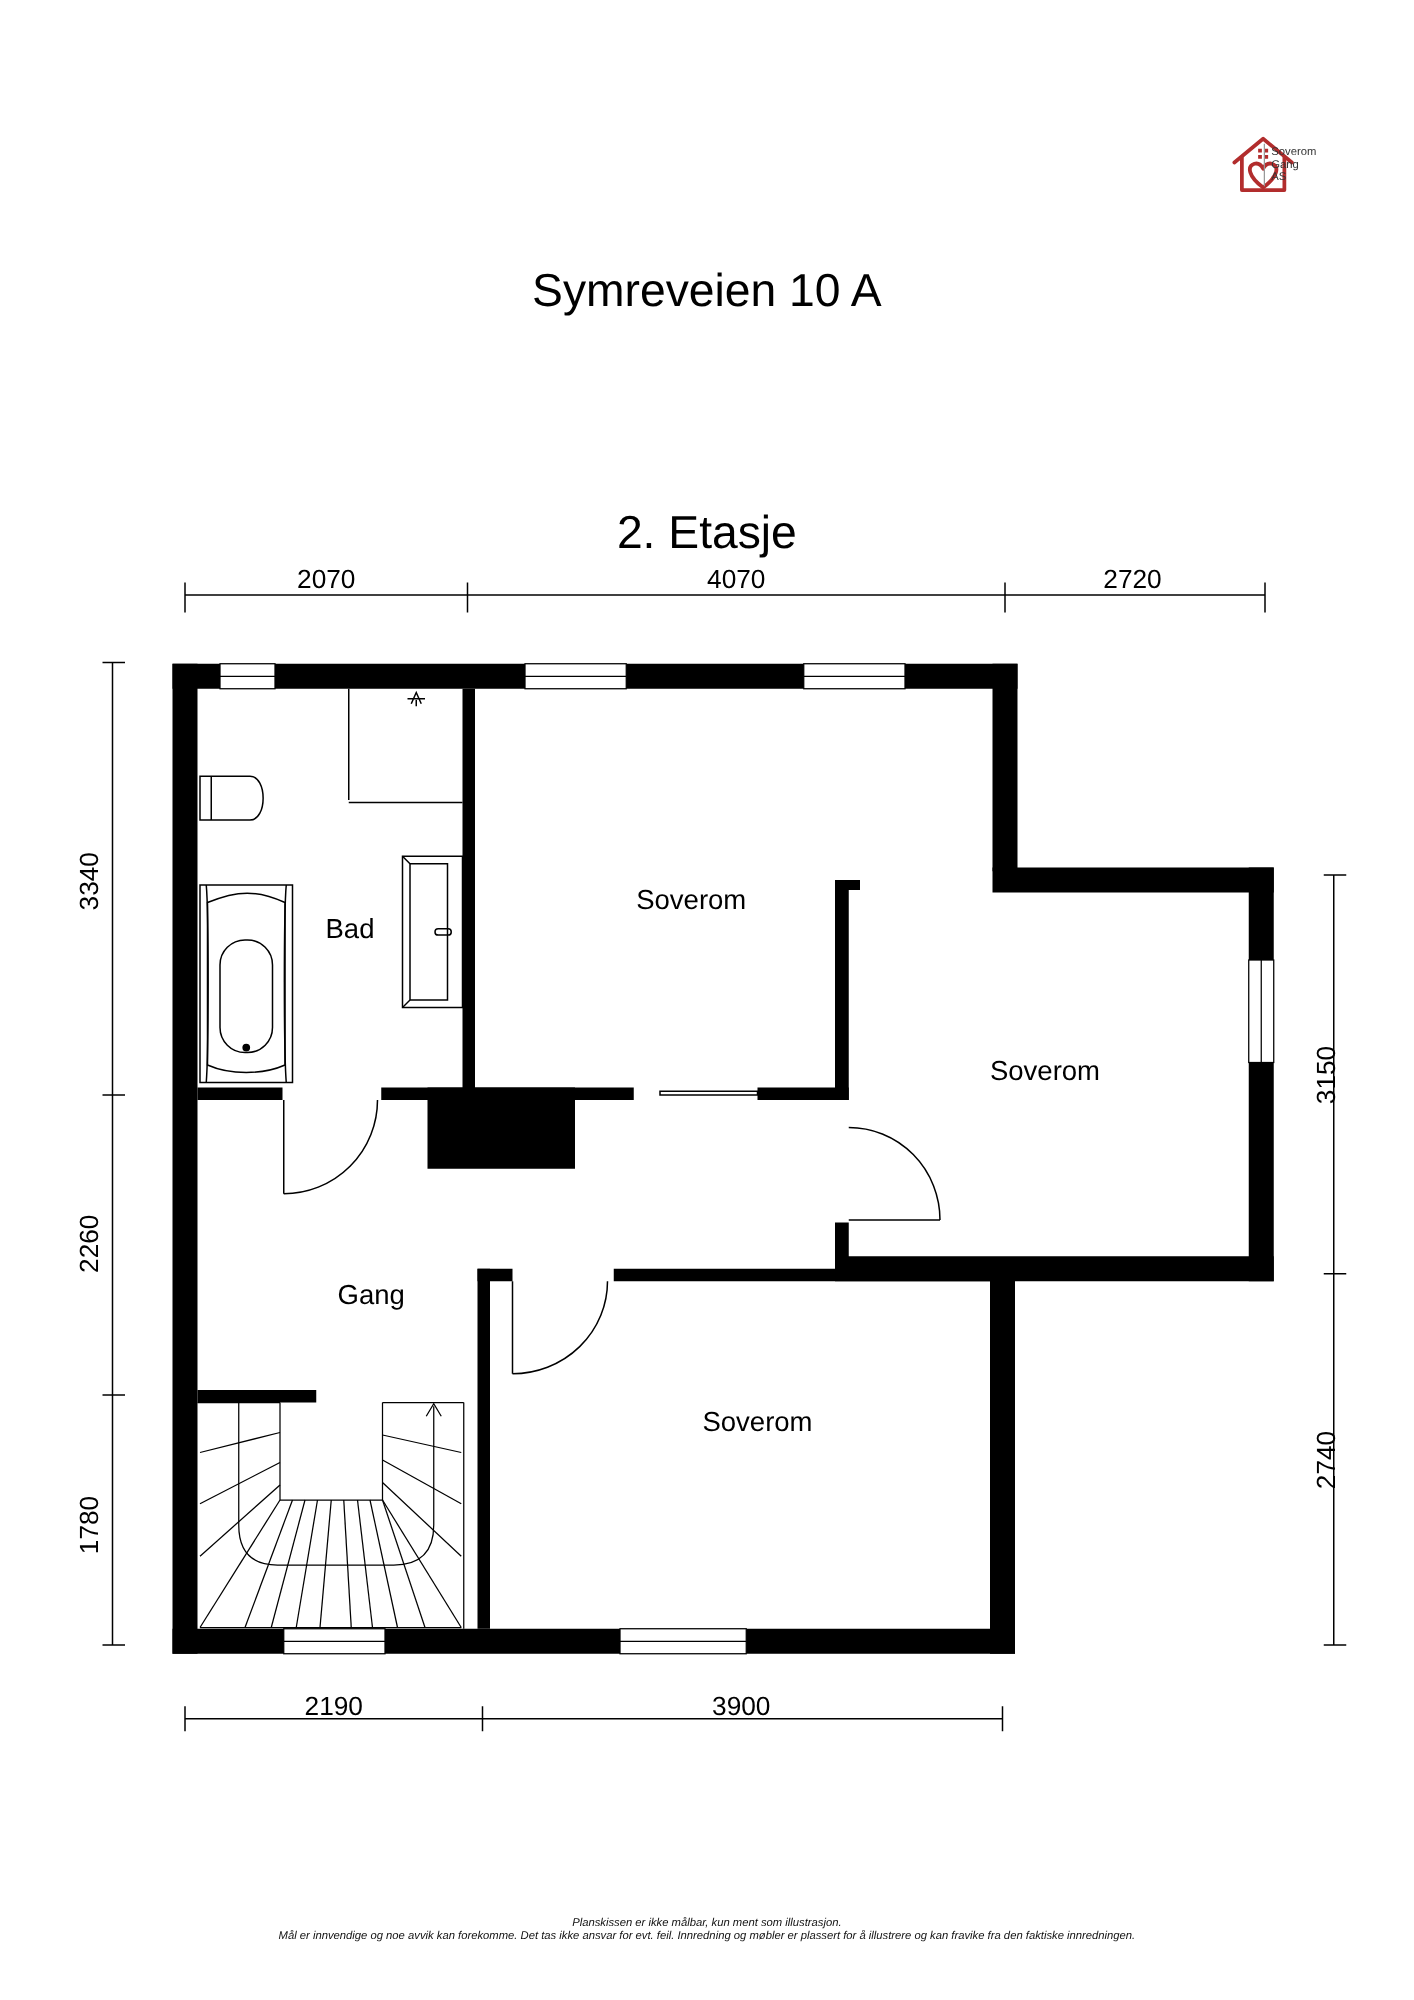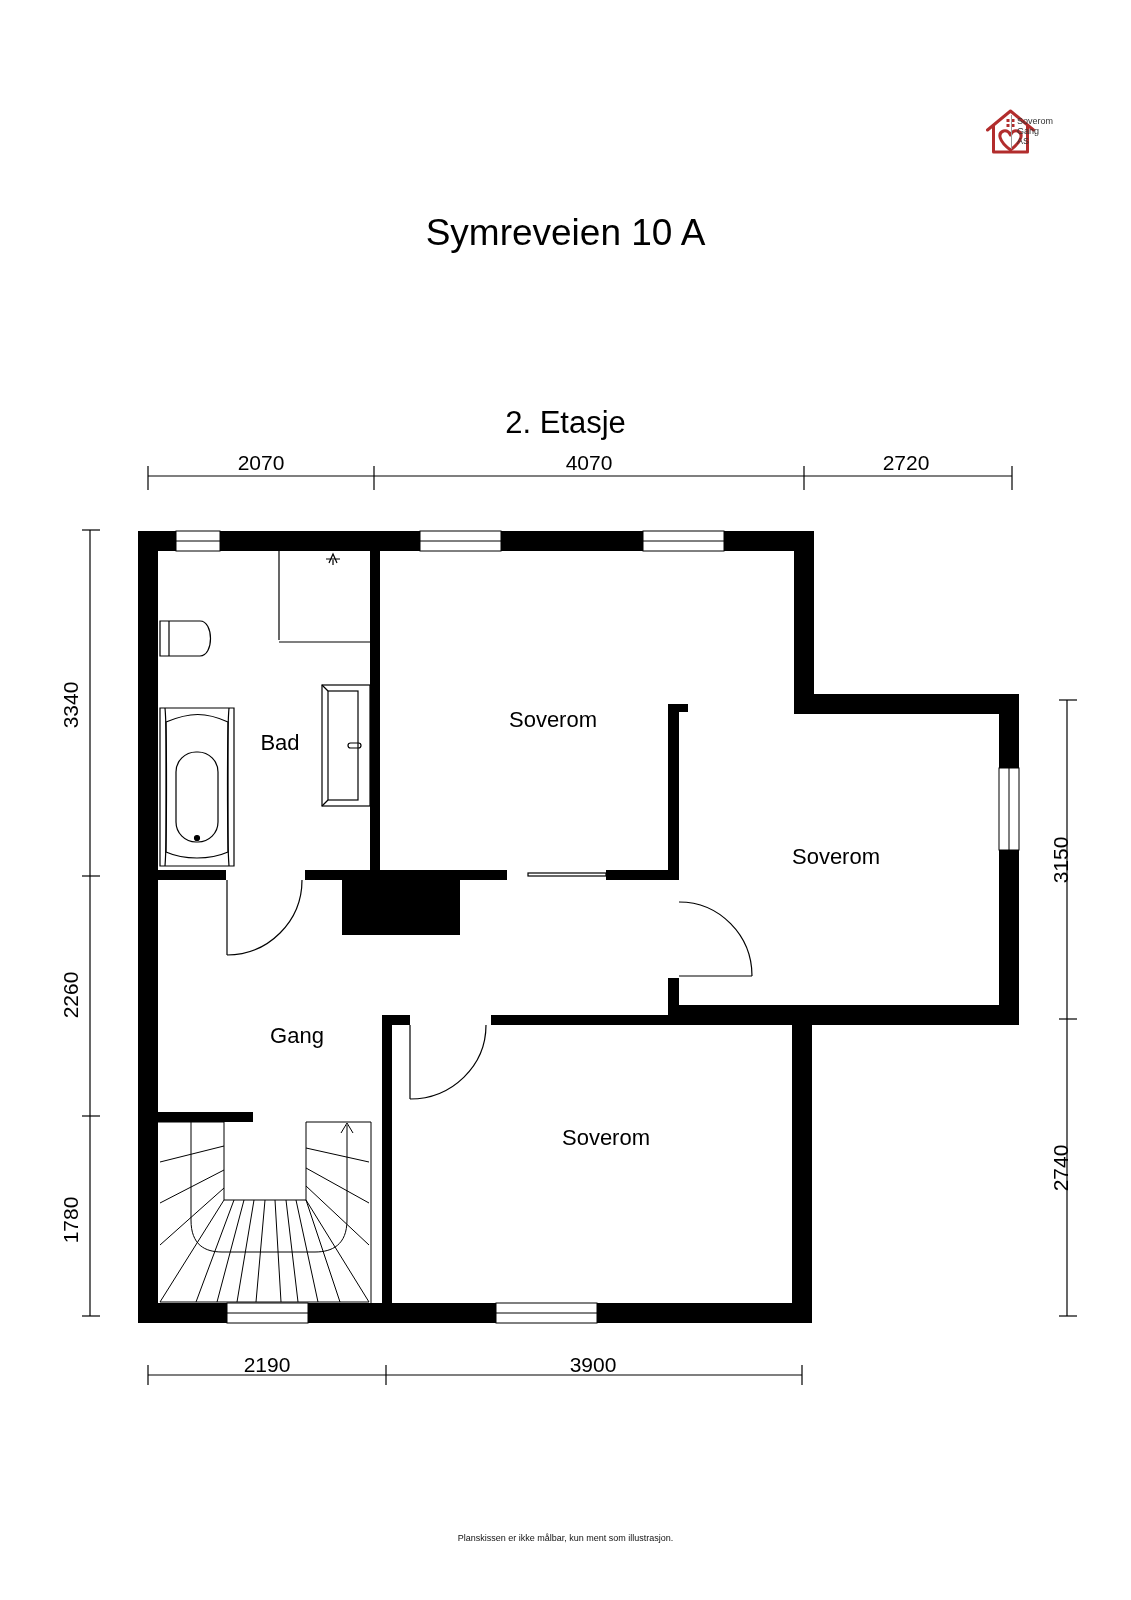--- a/index.html
+++ b/index.html
@@ -3,23 +3,23 @@
 <meta charset="utf-8">
 <style>
   html, body { margin: 0; padding: 0; background: #ffffff; }
   body { width: 1131px; height: 1600px; position: relative; overflow: hidden;
          font-family: "Liberation Sans", sans-serif; color: #000; }
   .logo { position: absolute; left: 956px; top: 108px; width: 110px; height: 50px; }
   .logo-text { position: absolute; left: 1017px; top: 116px; font-size: 9px; line-height: 10px; color: #333; }
   .logo-text div { white-space: nowrap; }
   .logo-sep { position: absolute; left: 1011px; top: 115px; width: 1px; height: 34px; background: #999; }
   .title { position: absolute; left: 0; width: 1131px; top: 212px; text-align: center; font-size: 37px; }
-  .floor { position: absolute; left: 0; width: 1131px; top: 405px; text-align: center; font-size: 31px; }
+  .floor { position: absolute; left: 0; width: 1131px; top: 405px; text-align: center; font-size: 37px; }
   .plan { position: absolute; left: 0; top: 0; }
-  .footer { position: absolute; left: 0; width: 1131px; top: 1533px; text-align: center; font-size: 9px; line-height: 10px; color: #111; }
+  .footer { position: absolute; left: 0; width: 1131px; top: 1533px; text-align: center; font-size: 9px; line-height: 10px; color: #111; font-style: italic; }
   .room-label { font-family: "Liberation Sans", sans-serif; font-size: 22px; fill: #000; }
   .dim { font-family: "Liberation Sans", sans-serif; font-size: 21px; fill: #000; }
 </style>
 </head>
 <body>
 
 <svg class="logo" viewBox="0 0 55 50" width="55" height="50">
   <g fill="none" stroke="#b22d2d" stroke-width="3" stroke-linejoin="round" stroke-linecap="round">
     <path d="M4 22 L27 3 L50 22"></path>
     <path d="M10 18 L10 44 L44 44 L44 18"></path>
@@ -211,13 +211,14 @@
 
   <text class="room-label" x="280" y="750" text-anchor="middle">Bad</text>
   <text class="room-label" x="553" y="727" text-anchor="middle">Soverom</text>
   <text class="room-label" x="836" y="864" text-anchor="middle">Soverom</text>
   <text class="room-label" x="297" y="1043" text-anchor="middle">Gang</text>
   <text class="room-label" x="606" y="1145" text-anchor="middle">Soverom</text>
 </svg>
 
 <div class="footer">
   <div>Planskissen er ikke målbar, kun ment som illustrasjon.</div>
+  <div>Mål er innvendige og noe avvik kan forekomme. Det tas ikke ansvar for evt. feil. Innredning og møbler er plassert for å illustrere og kan fravike fra den faktiske innredningen.</div>
 </div>
 
 </body></html>

